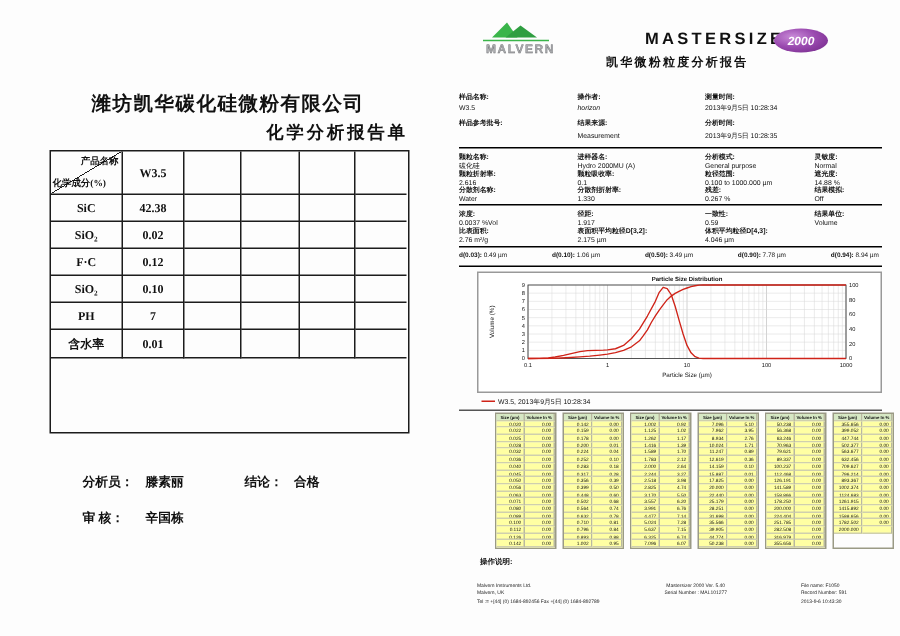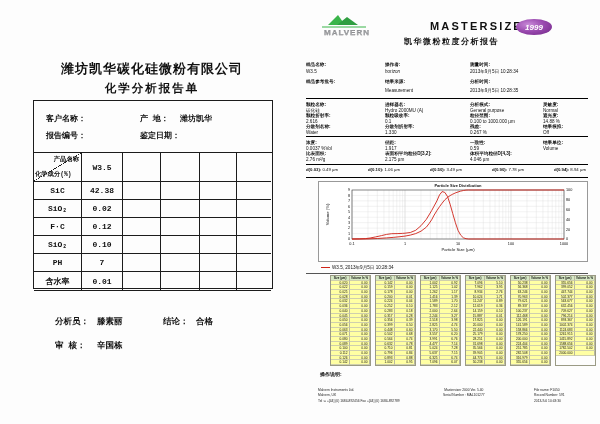--- a/index.html
+++ b/index.html
@@ -1,23 +1,23 @@
 <!DOCTYPE html>
 <html><head>
 <meta charset="utf-8">
 <style>
   html,body{margin:0;padding:0;}
   body{width:600px;height:424px;background:#fdfdfd;position:relative;
        font-family:"Liberation Sans",sans-serif;color:#111;overflow:hidden;}
   .abs{position:absolute;white-space:nowrap;}
 
   
-  .serif{font-family:Liberation Mono, monospace;}
+  .serif{font-family:Liberation Serif, serif;}
   .company{left:32px;top:60px;width:240px;text-align:center;font-size:13px;font-weight:bold;letter-spacing:1px;}
-  .doc-title{left:32px;top:81px;width:240px;text-align:center;font-size:11.5px;font-weight:bold;letter-spacing:2px;}
+  .doc-title{left:32px;top:81px;width:240px;text-align:right;font-size:11.5px;font-weight:bold;letter-spacing:2px;}
   .chem-table{left:33px;top:100px;width:240px;height:189px;border:1.5px solid #1c1c1c;box-sizing:border-box;}
   .chem-info{position:relative;height:51px;border-bottom:1px solid #1c1c1c;}
   .chem-info .lblL{font-size:8px;font-weight:bold;}
   .chem-grid{display:grid;grid-template-columns:48px 41px 38px 39px 37px 34px;grid-template-rows:29px;grid-auto-rows:18.1px;}
   .cg{border-right:1px solid #1c1c1c;border-bottom:1px solid #1c1c1c;display:flex;align-items:center;justify-content:center;
       font-size:8px;font-weight:bold;box-sizing:border-box;}
   .cg:nth-child(6n){border-right:none;}
   .diag{position:relative;background:linear-gradient(to bottom right,transparent 49.4%,#1c1c1c 49.4%,#1c1c1c 50.6%,transparent 50.6%);}
   .diag .dt{position:absolute;top:2px;right:2px;font-size:6.3px;font-weight:bold;}
   .diag .db{position:absolute;bottom:2px;left:1px;font-size:6.3px;font-weight:bold;}
@@ -46,27 +46,20 @@
   .notes{left:320px;top:371px;font-size:5px;font-weight:bold;}
   .foot{font-size:3.3px;line-height:1.65;color:#222;}
 </style>
 </head>
 <body>
 
 <div class="abs serif company">潍坊凯华碳化硅微粉有限公司</div>
 <div class="abs serif doc-title">化学分析报告单</div>
 
 <div class="abs serif chem-table">
-  <div class="chem-info">
-    <span class="abs lblL" style="left:12px;top:12px">客户名称：</span>
-    <span class="abs lblL" style="left:106px;top:12px">产    地：</span>
-    <span class="abs lblL" style="left:146px;top:12px">潍坊凯华</span>
-    <span class="abs lblL" style="left:12px;top:29px">报告编号：</span>
-    <span class="abs lblL" style="left:106px;top:29px">鉴定日期：</span>
-  </div>
   <div class="chem-grid">
     <div class="cg diag">
       <span class="dt">产品名称</span>
       <span class="db">化学成分(%)</span>
     </div>
     <div class="cg">W3.5</div>
     <div class="cg"></div>
     <div class="cg"></div>
     <div class="cg"></div>
     <div class="cg"></div>
@@ -117,21 +110,21 @@
 <span class="abs serif lfoot" style="left:97px;top:340px">辛国栋</span>
 
 <svg class="abs" style="left:318px;top:12px" width="58" height="30" viewBox="0 0 58 30">
   <polygon points="10,13 20,3 27,13" fill="#3ab54a"></polygon>
   <polygon points="19,13 29,5 40,13" fill="#2f9e41"></polygon>
   <text x="6" y="23" font-size="8" font-weight="bold" fill="#a9abae" stroke="#6d6e71" stroke-width="0.25" letter-spacing="1">MALVERN</text>
   <rect x="4" y="14.5" width="44" height="1" fill="#3ab54a"></rect>
 </svg>
 <div class="abs brand-ms">MASTERSIZER</div>
 <div class="abs oval2000">
-    <span>1999</span>
+    <span>2000</span>
   </div>
 <div class="abs title-cn">凯华微粉粒度分析报告</div>
 
 <span class="abs lbl" style="left:306px;top:62px">样品名称:</span>
 <span class="abs val" style="left:306px;top:69px">W3.5</span>
 <span class="abs lbl" style="left:385px;top:62px">操作者:</span>
 <span class="abs val" style="left:385px;top:69px;font-style:italic">horizon</span>
 <span class="abs lbl" style="left:470px;top:62px">测量时间:</span>
 <span class="abs val" style="left:470px;top:69px">2013年9月5日 10:28:34</span>
 <span class="abs lbl" style="left:306px;top:79px">样品参考批号:</span>

